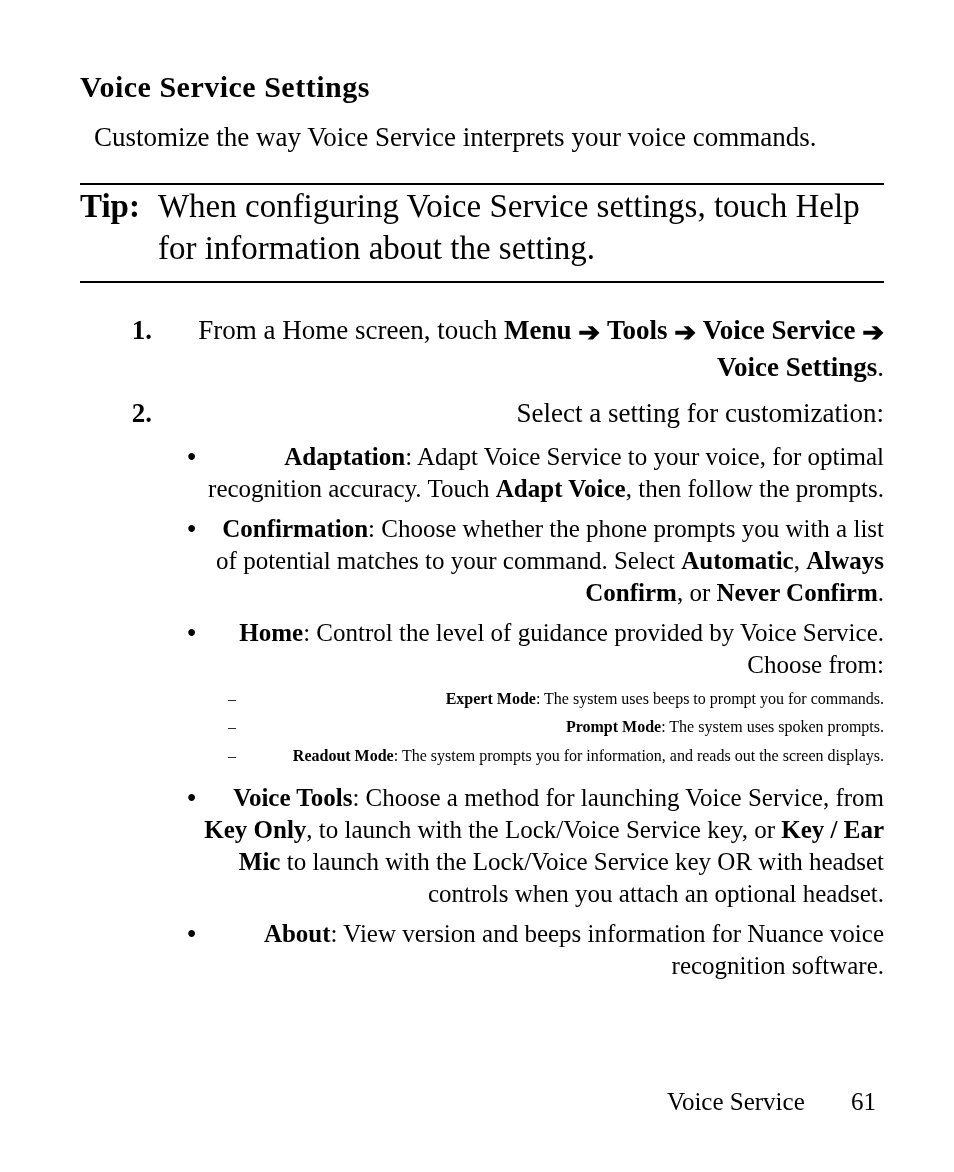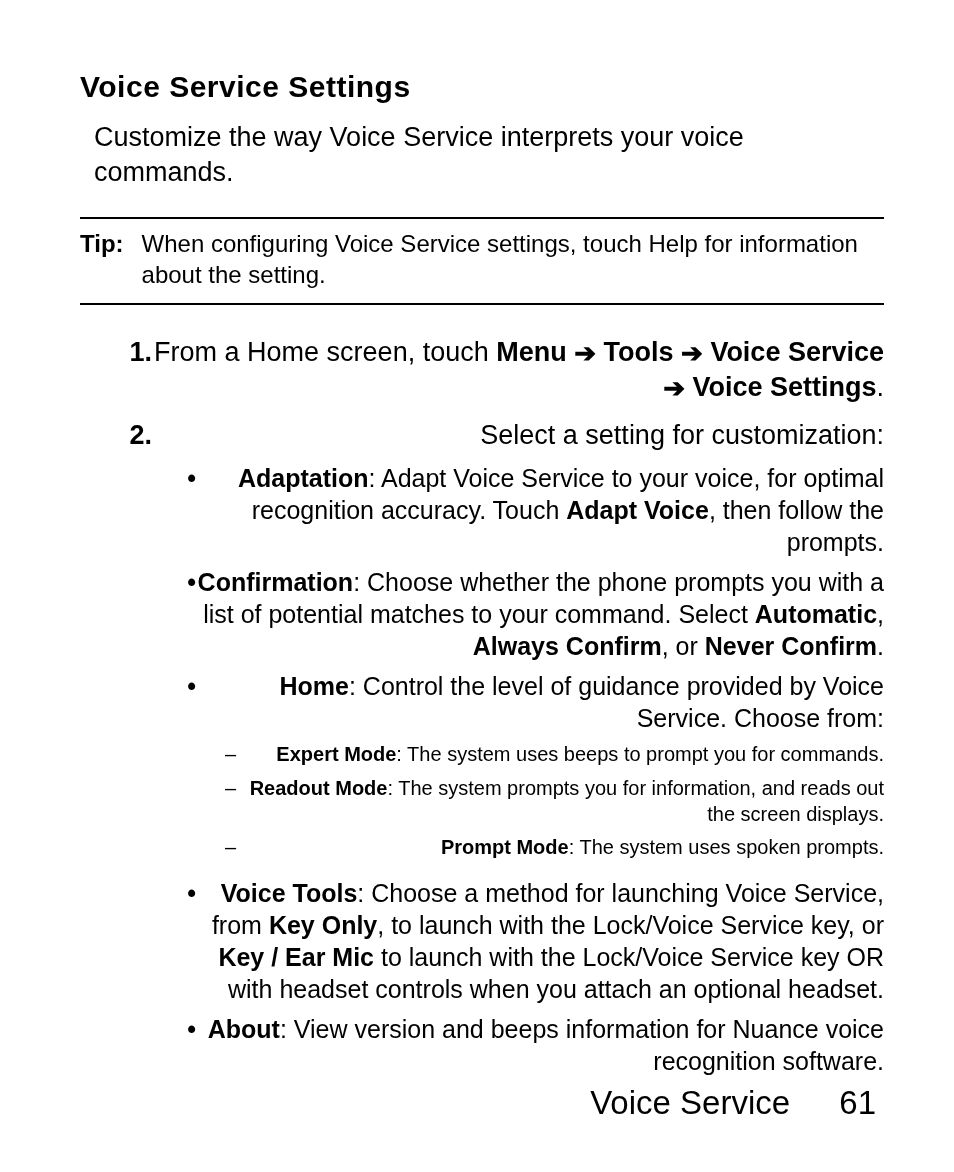--- a/index.html
+++ b/index.html
@@ -10,39 +10,40 @@
     font-family: Arial, Helvetica, sans-serif;
   }
   .page {
     box-sizing: border-box;
     width: 954px;
     height: 1172px;
     padding: 60px 70px 40px 80px;
     position: relative;
     font-size: 25px;
     line-height: 1.28;
+    font-family: Liberation Serif, serif;
   }
   .section-title {
     font-weight: 900;
     font-size: 30px;
     letter-spacing: 0.5px;
     font-stretch: condensed;
     margin: 8px 0 14px 0;
   }
   .intro {
     font-size: 27px;
     margin: 0 0 28px 14px;
     font-stretch: condensed;
   }
   .tip-box {
     border-top: 2px solid #000;
     border-bottom: 2px solid #000;
-    padding: 10px 0 12px 0;
+    padding: 0 0 12px 0;
     margin: 0 0 30px 0;
-    font-size: 24px;
+    font-size: 33px;
     font-stretch: condensed;
   }
   .tip-box .tip-inner {
     display: flex;
   }
   .tip-label {
     font-weight: 700;
     white-space: nowrap;
   }
   .tip-text {
@@ -91,39 +92,39 @@
     min-width: 24px;
     font-weight: 700;
   }
   ul.bullets > li > .bullet-body {
     flex: 1;
   }
   ul.dashes {
     list-style: none;
     padding: 0;
     margin: 8px 0 0 18px;
-    font-size: 20px;
+    font-size: 16px;
   }
   ul.dashes > li {
     display: flex;
     margin-bottom: 8px;
   }
   ul.dashes > li::before {
     content: "–";
     min-width: 22px;
     font-weight: 400;
   }
   ul.dashes > li > .dash-body {
     flex: 1;
   }
   .footer {
     position: absolute;
-    bottom: 48px;
+    bottom: 54px;
     right: 78px;
-    font-size: 33px;
+    font-size: 25px;
     font-stretch: condensed;
   }
   .footer .pn {
     display: inline-block;
     margin-left: 40px;
   }
 </style>
 </head>
 <body>
 
@@ -174,26 +175,26 @@
             <div class="bullet-body">
               <span class="b">Home</span><span>: Control the level of guidance provided by Voice Service. Choose from:</span>
               <ul class="dashes">
                 <li>
                   <div class="dash-body">
                     <span class="b">Expert Mode</span><span>: The system uses beeps to prompt you for commands.</span>
                   </div>
                 </li>
                 <li>
                   <div class="dash-body">
-                    <span class="b">Readout Mode</span><span>: The system prompts you for information, and reads out the screen displays.</span>
+                    <span class="b">Prompt Mode</span><span>: The system uses spoken prompts.</span>
                   </div>
                 </li>
                 <li>
                   <div class="dash-body">
-                    <span class="b">Prompt Mode</span><span>: The system uses spoken prompts.</span>
+                    <span class="b">Readout Mode</span><span>: The system prompts you for information, and reads out the screen displays.</span>
                   </div>
                 </li>
               </ul>
             </div>
           </li>
 
           <li>
             <div class="bullet-body">
               <span class="b">Voice Tools</span><span>: Choose a method for launching Voice Service, from </span><span class="b">Key Only</span><span>, to launch with the Lock/Voice Service key, or </span><span class="b">Key / Ear Mic</span><span> to launch with the Lock/Voice Service key OR with headset controls when you attach an optional headset.</span>
             </div>

